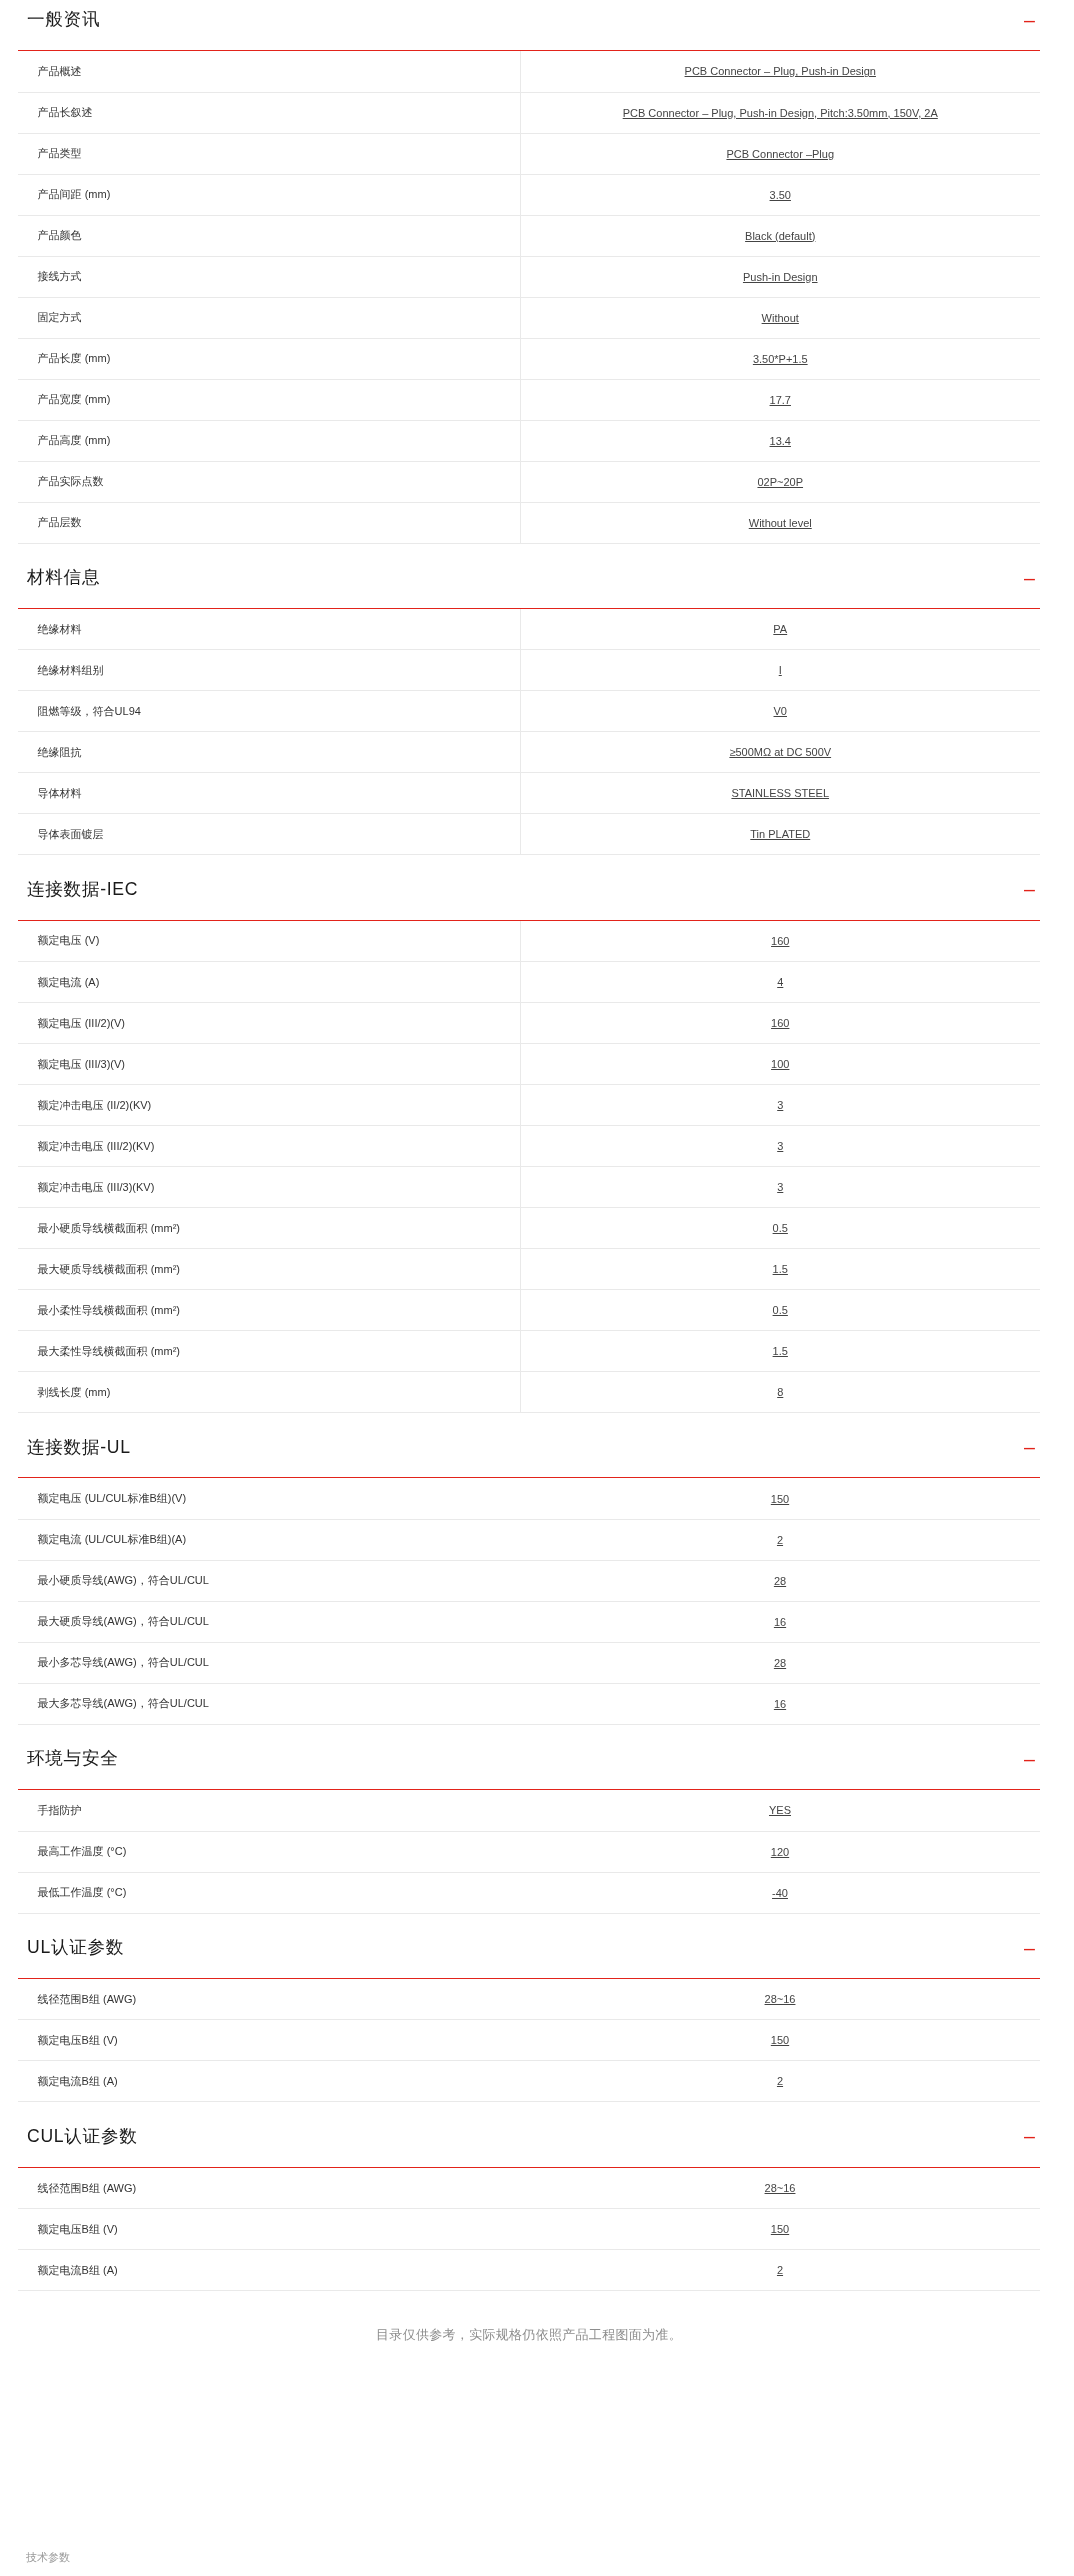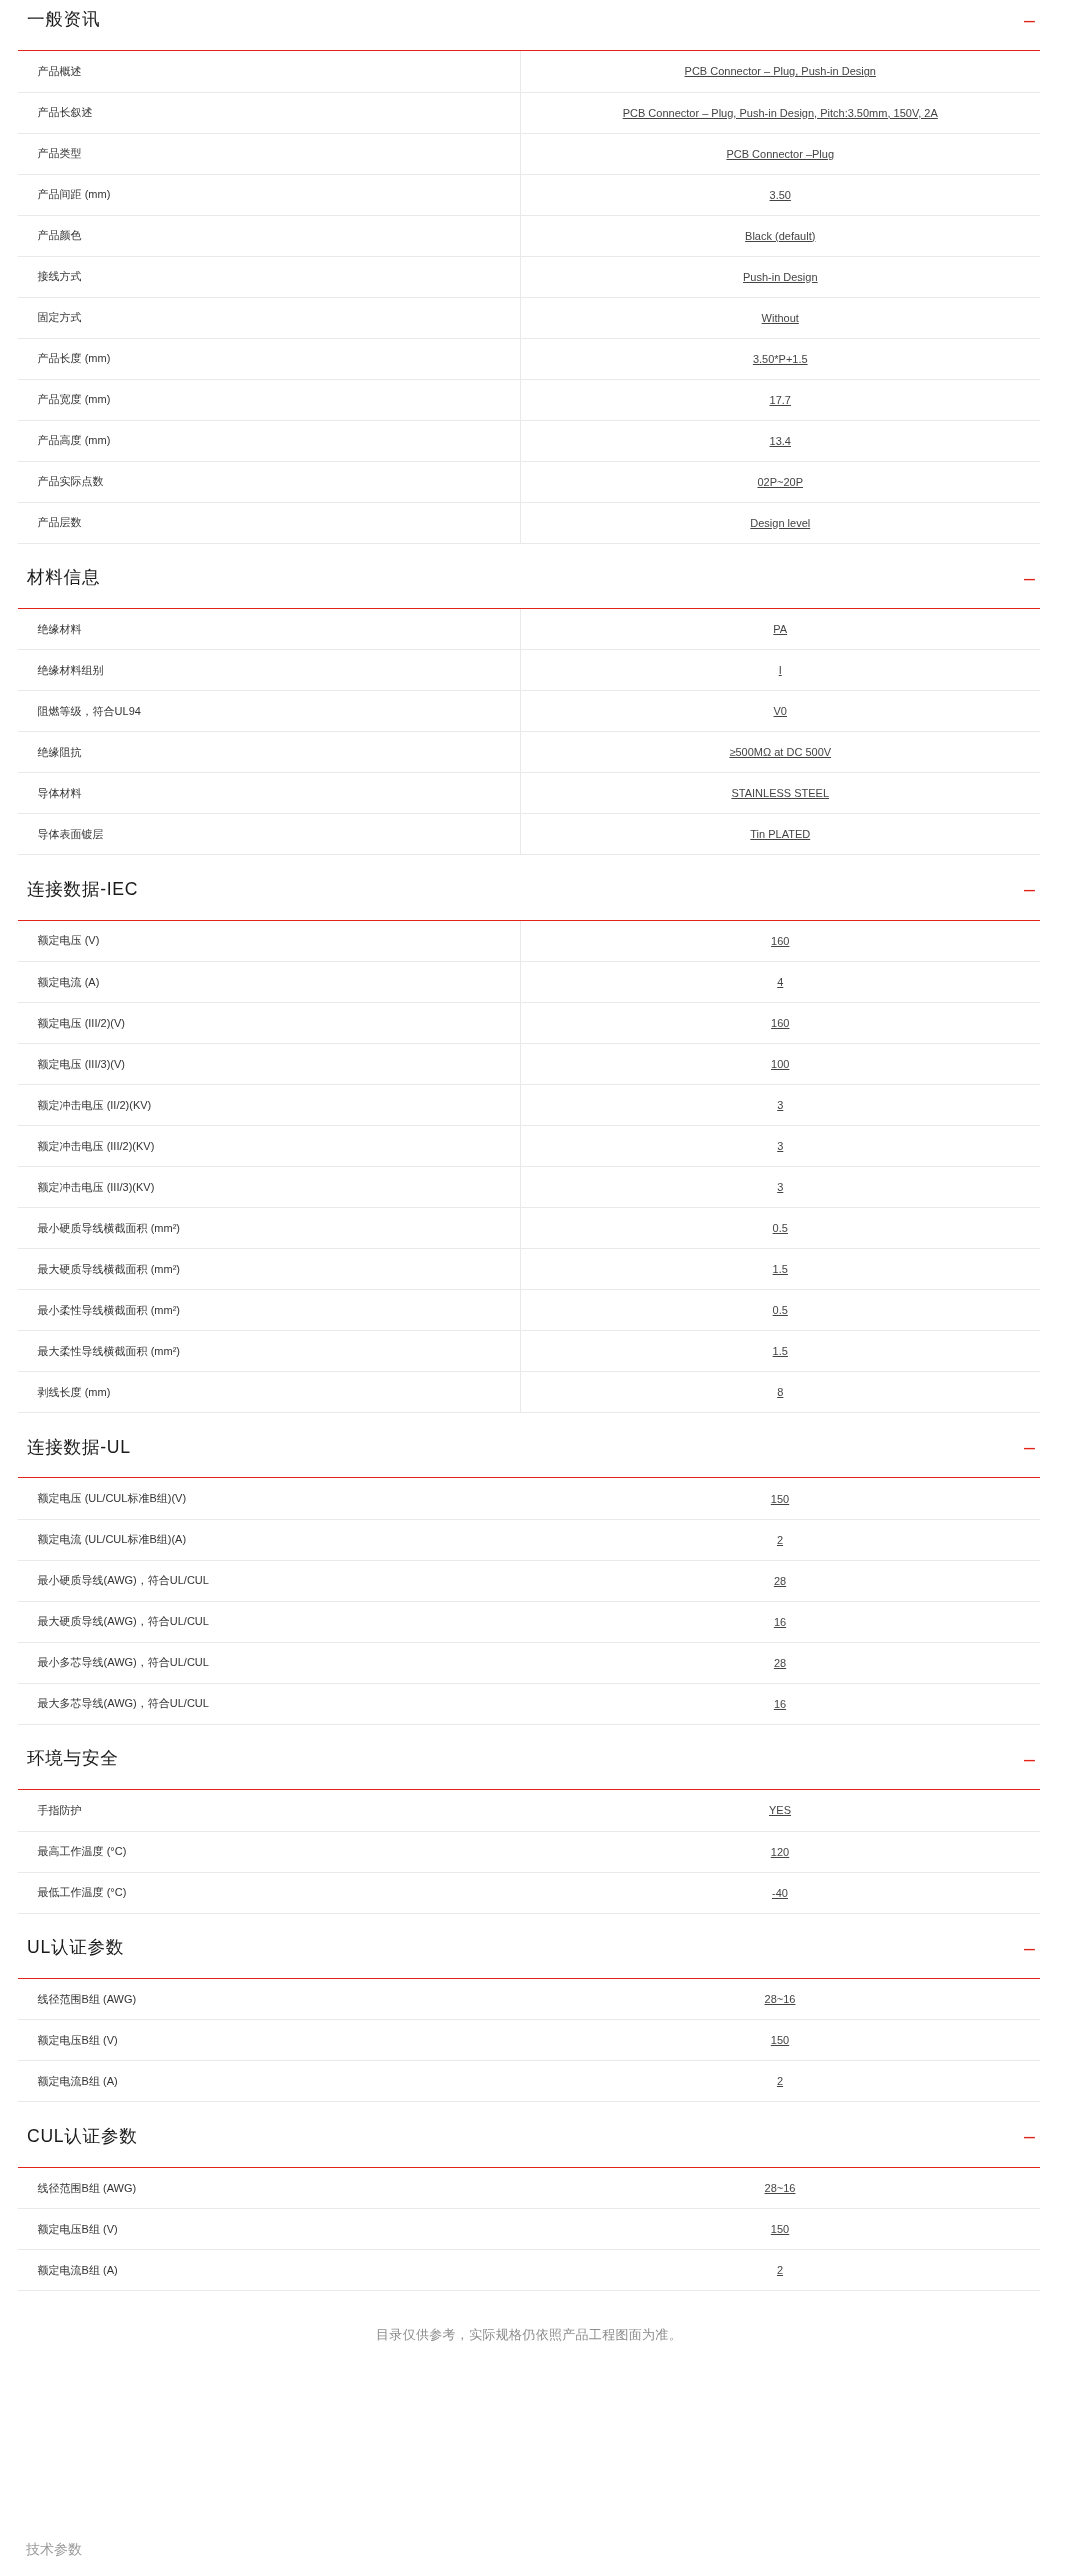--- a/index.html
+++ b/index.html
@@ -97,22 +97,22 @@
     text-align: center;
     font-size: 26px;
     color: #d8d8d8;
     letter-spacing: 0.7px;
     margin-top: 17px;
     font-family: "Liberation Sans", "DejaVu Sans", sans-serif;
   }
   .bottom-stub {
     position: absolute;
     left: 26px;
-    bottom: 17px;
-    font-size: 14px;
+    bottom: 11px;
+    font-size: 11px;
     color: #9a9a9a;
   }
   .spacer-sm { height: 11.7px; }
 </style>
 </head>
 <body>
 
 <div class="page">
   <div id="sections-root">
       <div class="section">
@@ -161,21 +161,21 @@
             <tr>
               <td class="k">产品高度 (mm)</td>
               <td class="v">13.4</td>
             </tr>
             <tr>
               <td class="k">产品实际点数</td>
               <td class="v">02P~20P</td>
             </tr>
             <tr>
               <td class="k">产品层数</td>
-              <td class="v">Design level</td>
+              <td class="v">Without level</td>
             </tr>
           </tbody>
         </table>
       </div>
       <div class="section">
         <div class="section-header">
           <div class="section-title">材料信息</div>
           <div class="collapse-toggle">–</div>
         </div>
         <table class="spec">

